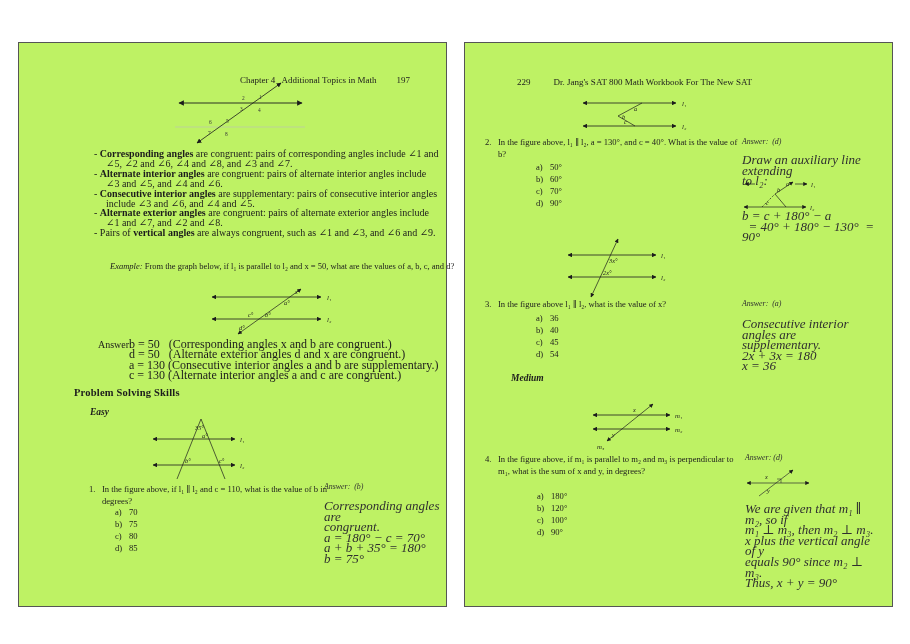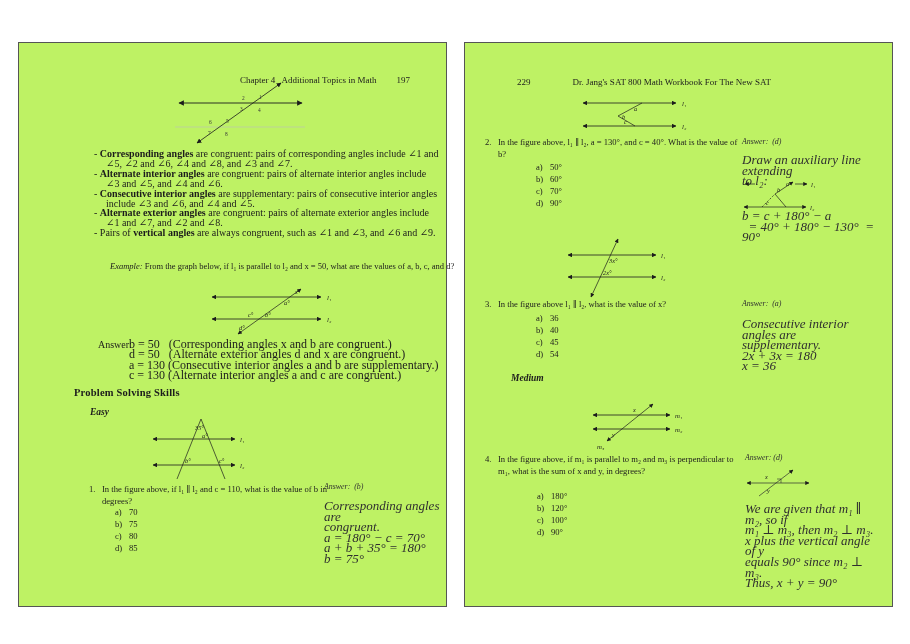--- a/index.html
+++ b/index.html
@@ -137,21 +137,21 @@
   <div class="abs ans-text" style="left:305px;top:458px;width:120px">Corresponding angles are
 congruent.
 a = 180° − c = 70°
 a + b + 35° = 180°
 b = 75°</div>
 </div>
 
 <div class="page" id="page-right">
 
   <div class="abs hdr" style="left:43px;top:24px">
-    <span>229</span><span style="margin-left:42px">Dr. Jang's SAT 800 Math Workbook For The New SAT</span>
+    <span>229</span><span style="margin-left:23px">Dr. Jang's SAT 800 Math Workbook For The New SAT</span>
   </div>
 
   <svg class="abs" style="left:115px;top:48px" width="122" height="44">
     <line x1="3" y1="12" x2="96" y2="12" stroke="#1c1c1c" stroke-width="0.8" marker-start="url(#ah)" marker-end="url(#ah)"></line>
     <line x1="3" y1="35" x2="96" y2="35" stroke="#1c1c1c" stroke-width="0.8" marker-start="url(#ah)" marker-end="url(#ah)"></line>
     <polyline points="62,12 38,25 55,35" fill="none" stroke="#1c1c1c" stroke-width="0.7"></polyline>
     <text class="flab" x="54" y="20">a</text>
     <text class="flab" x="42" y="28">b</text>
     <text class="flab" x="44" y="33">c</text>
     <text class="llab" x="102" y="15">l₁</text>

